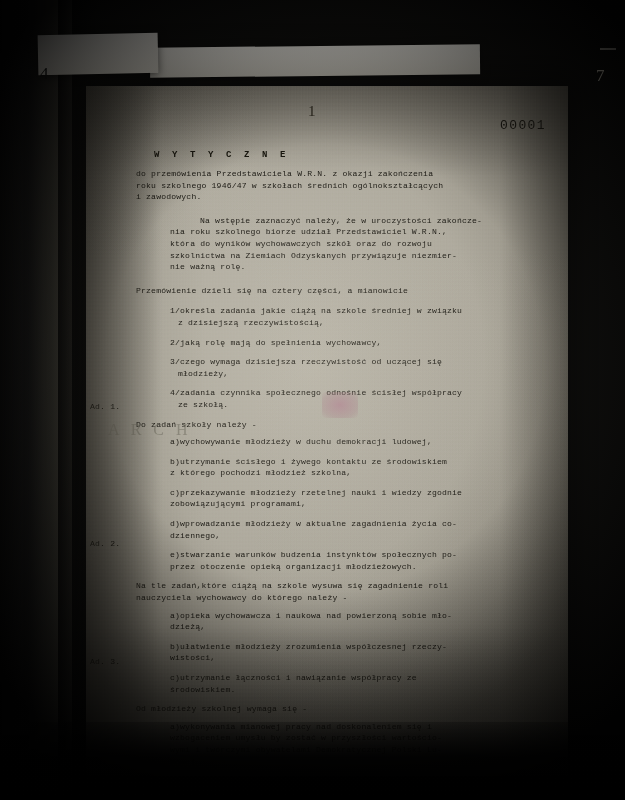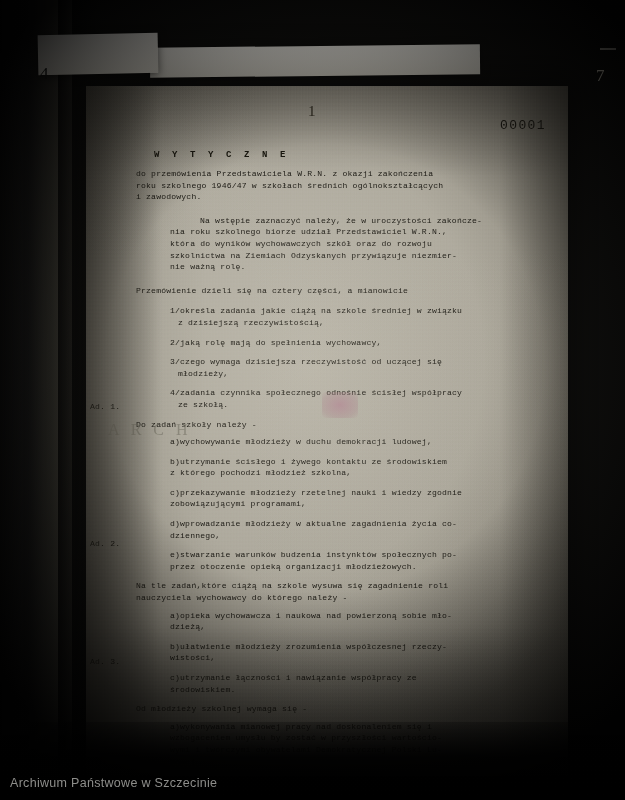--- a/index.html
+++ b/index.html
@@ -367,15 +367,14 @@
       <div class="ad-label" style="top:570px;">Ad. 3.</div>
 
       <div class="ink-stamp"></div>
       <div class="watermark">A R C H</div>
       <div class="defocus"></div>
     </div>
   </div>
 
   <div class="bg-vignette"></div>
   <div class="bottom-band"></div>
-  <div class="archive-credit">Archiwum Państwowe w Szczecinie</div>
 
 </div>
 
 </body></html>

